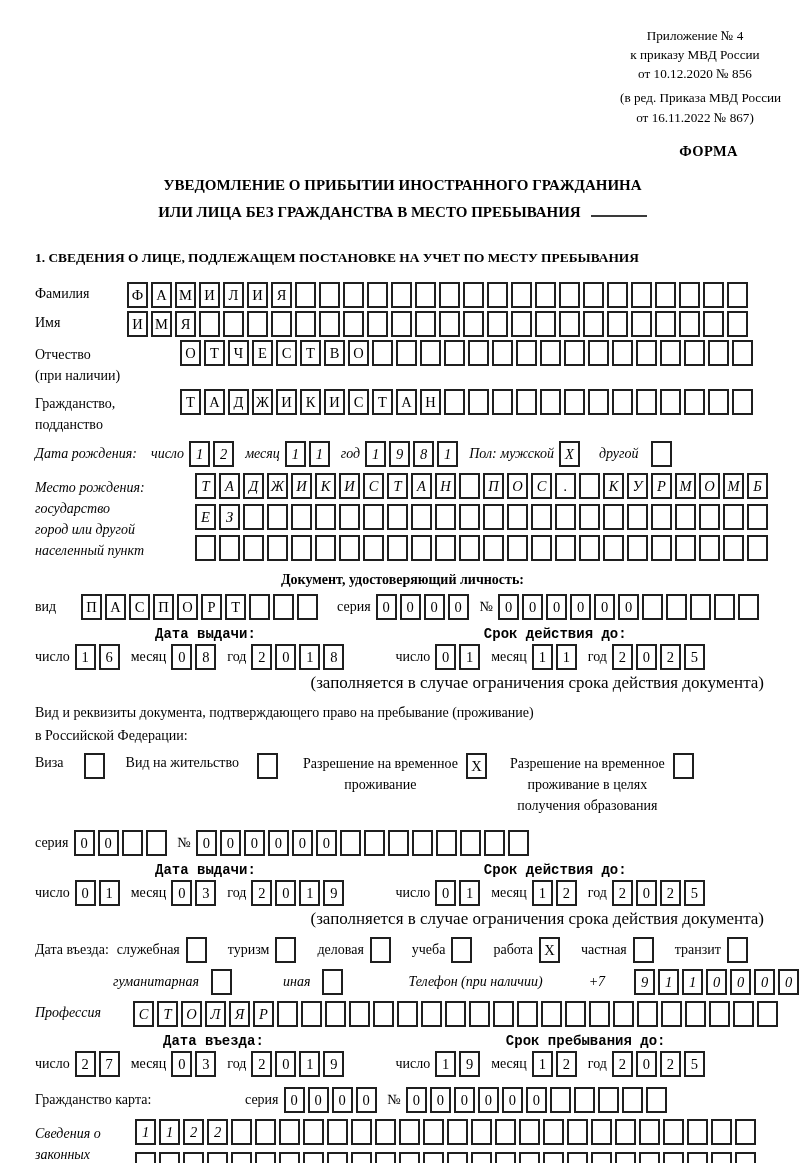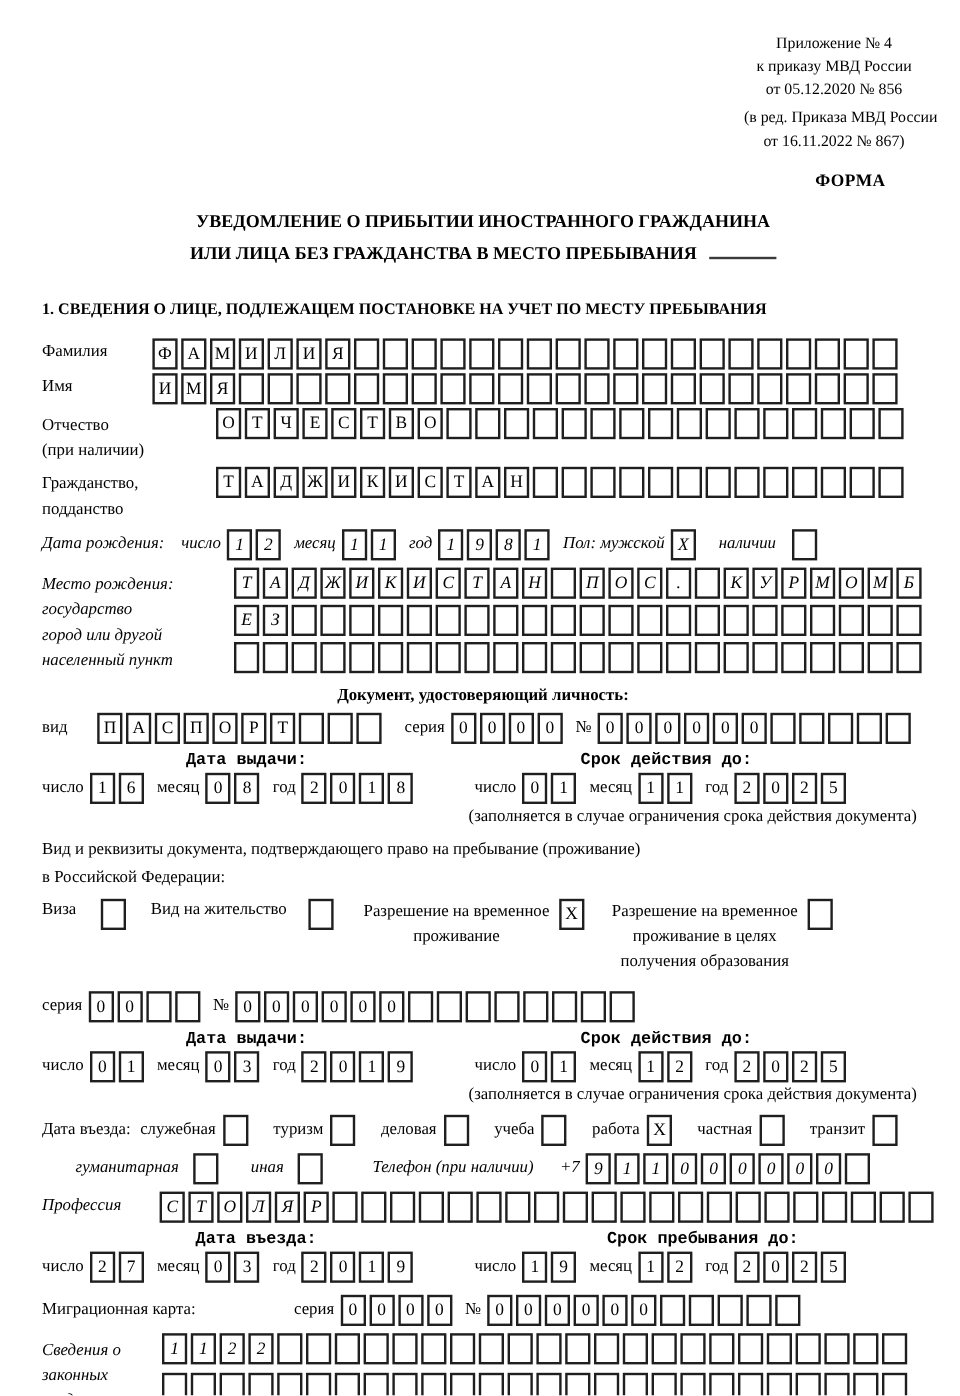--- a/index.html
+++ b/index.html
@@ -21,41 +21,41 @@
   .w160{width:160px;flex:none;}
   .w100{width:100px;flex:none;}
   .boxes{display:inline-flex;flex:none;}
   .cell{display:inline-block;width:17px;height:22px;border:2px solid #1f1f1f;margin-right:3px;
         text-align:center;line-height:22px;font-size:14.5px;flex:none;background:#fff;}
   .boxcol .boxes{margin-bottom:5px;}
   .dg{display:flex;align-items:center;}
   .dg .lbl{padding-top:0;margin-right:5px;}
   .dg .boxes{margin-right:8px;}
   .hdrs{font-weight:bold;margin-bottom:2px;margin-top:6px;font-family:Liberation Mono, monospace;}
-  .note{text-align:right;padding-right:6px;font-size:14px;margin:2px 0 8px 0;}
+  .note{text-align:right;padding-right:6px;font-size:17px;margin:2px 0 8px 0;}
   .plain{margin:4px 0 2px 0;line-height:1.65;}
   .opts{margin-top:6px;margin-bottom:14px;}
   .opt{display:inline-flex;align-items:flex-start;margin-right:14px;}
   .opt .ol{margin-right:20px;padding-top:2px;}
   .optlines{display:inline-flex;flex-direction:column;text-align:center;margin-right:8px;line-height:1.5;}
   .vopt{display:inline-flex;align-items:center;margin-right:10px;}
   .vopt .ol{margin-right:6px;}
   .dochdr{text-align:center;font-weight:bold;margin:6px 0 6px 0;font-size:14px;}
   .mt6{margin-top:6px;font-style:italic;}
   .mt10{margin-top:10px;}
 </style>
 </head>
 <body>
 
 <div class="page">
 
   <div class="annex">
     <div>Приложение № 4</div>
     <div>к приказу МВД России</div>
-    <div>от 05.12.2020 № 856</div>
+    <div>от 10.12.2020 № 856</div>
     <div class="gap">(в ред. Приказа МВД России</div>
     <div>от 16.11.2022 № 867)</div>
   </div>
 
   <div class="forma">ФОРМА</div>
 
   <div class="title">
     <span>УВЕДОМЛЕНИЕ О ПРИБЫТИИ ИНОСТРАННОГО ГРАЖДАНИНА</span><br>
     <span>ИЛИ ЛИЦА БЕЗ ГРАЖДАНСТВА В МЕСТО ПРЕБЫВАНИЯ</span><span class="uline"></span>
   </div>
@@ -208,21 +208,21 @@
     <span class="boxes">
         <span class="cell">1</span>
         <span class="cell">9</span>
         <span class="cell">8</span>
         <span class="cell">1</span>
       </span>
     <span class="lbl">Пол: мужской</span>
     <span class="boxes">
         <span class="cell">X</span>
       </span>
-    <span class="lbl" style="margin-left:8px;">наличии</span>
+    <span class="lbl" style="margin-left:8px;">другой</span>
     <span class="boxes" style="margin-left:8px;">
         <span class="cell"></span>
       </span>
   </div>
 
   <div class="row mt6">
     <span class="lblcol w160">
       <span>Место рождения:</span>
       <span>государство</span>
       <span>город или другой</span>
@@ -542,21 +542,21 @@
         </span>
     </span>
     <span class="vopt" style="margin-right:0;">
       <span class="ol">транзит</span>
       <span class="boxes">
           <span class="cell"></span>
         </span>
     </span>
   </div>
 
-  <div class="row dg mt6" style="margin-left:28px;">
+  <div class="row dg mt6" style="margin-left:78px;gap:24px;">
     <span class="vopt">
       <span class="ol" style="margin-right:12px;">гуманитарная</span>
       <span class="boxes">
           <span class="cell"></span>
         </span>
     </span>
     <span class="vopt" style="margin-left:6px;">
       <span class="ol" style="margin-right:12px;">иная</span>
       <span class="boxes">
           <span class="cell"></span>
@@ -647,21 +647,21 @@
     <span class="lbl">год</span>
     <span class="boxes">
         <span class="cell">2</span>
         <span class="cell">0</span>
         <span class="cell">2</span>
         <span class="cell">5</span>
       </span>
   </div>
 
   <div class="row dg mt10">
-    <span class="lbl" style="width:205px;flex:none;">Миграционная карта:</span>
+    <span class="lbl" style="width:205px;flex:none;">Гражданство карта:</span>
     <span class="lbl">серия</span>
     <span class="boxes">
         <span class="cell">0</span>
         <span class="cell">0</span>
         <span class="cell">0</span>
         <span class="cell">0</span>
       </span>
     <span class="lbl">№</span>
     <span class="boxes">
         <span class="cell">0</span>

